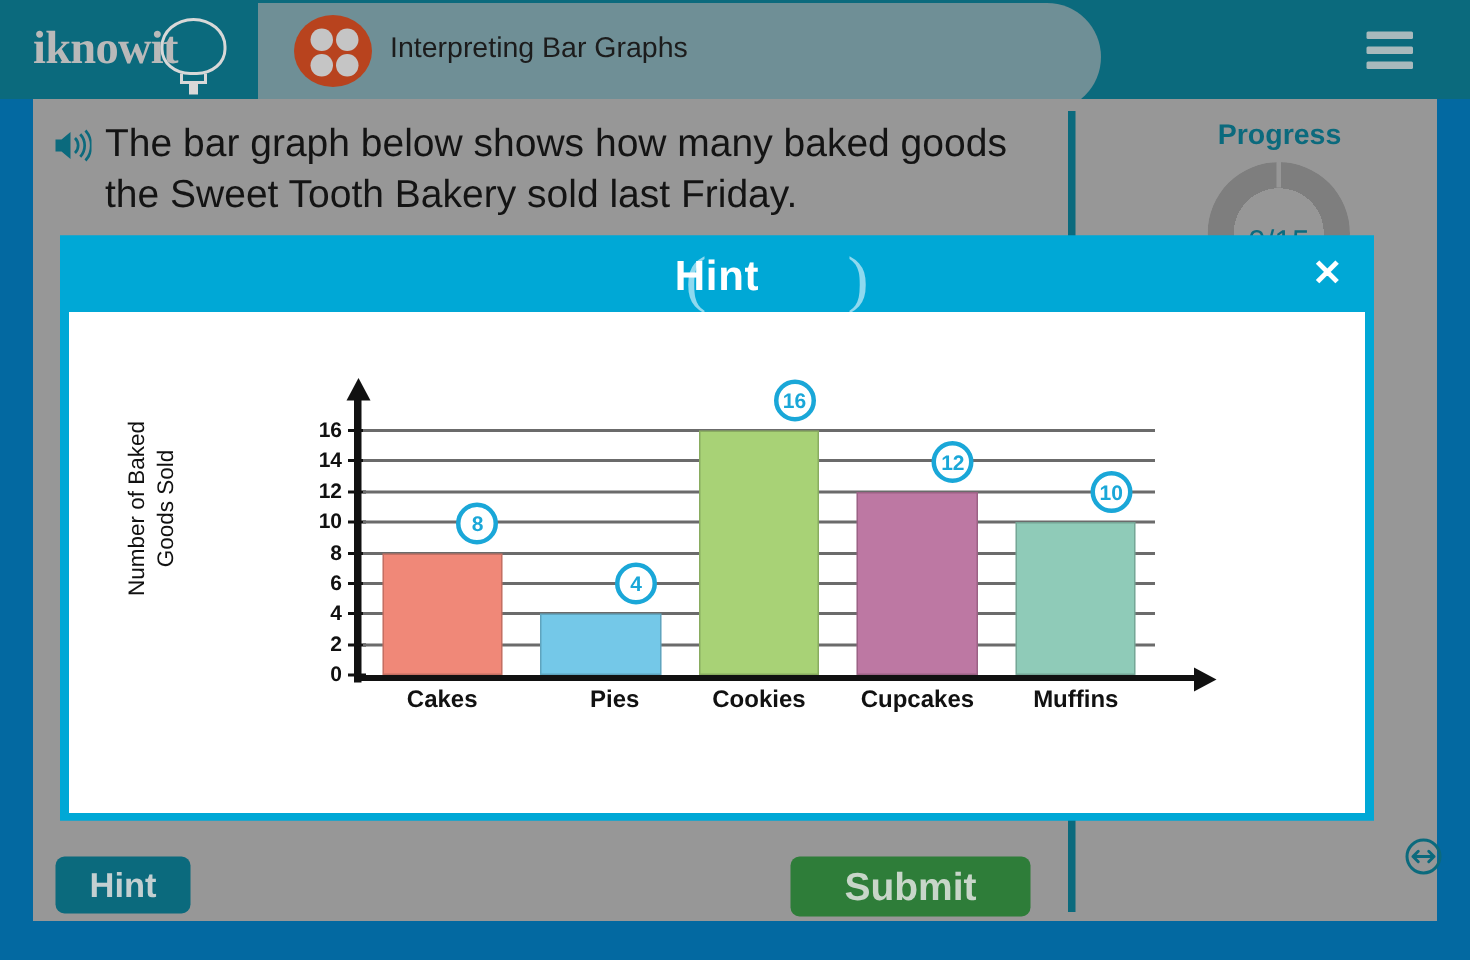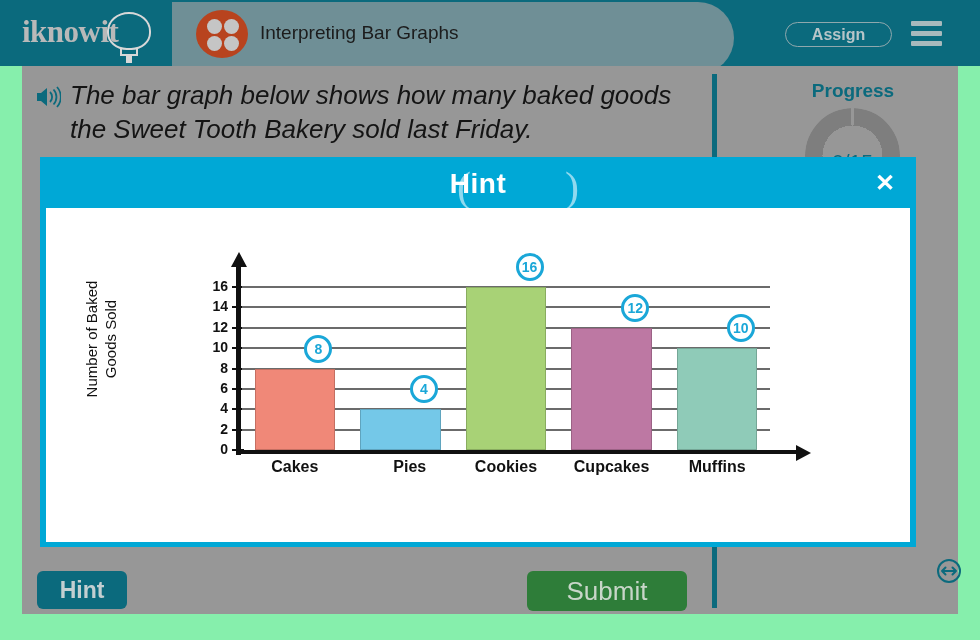--- a/index.html
+++ b/index.html
@@ -10,21 +10,21 @@
     width: 980px;
     height: 640px;
     overflow: hidden;
     font-family: "Liberation Sans", sans-serif;
     background: #0b6a7d;
   }
   #app {
     position: relative;
     width: 980px;
     height: 640px;
-    background: #86efac;
+    background: #0369a1;
   }
 
   
   .topbar {
     position: absolute;
     left: 0; top: 0;
     width: 980px; height: 66px;
     background: #0b6a7d;
   }
   .logo-wrap {
@@ -150,21 +150,20 @@
     width: 26px; height: 22px;
   }
   .question-text {
     position: absolute;
     left: 48px; top: 12px;
     width: 640px;
     font-size: 26px;
     line-height: 34px;
     color: #141414;
     font-family: "Liberation Sans", sans-serif;
-    font-style: italic;
   }
 
   .progress-label {
     position: absolute;
     left: 746px; top: 14px;
     width: 170px;
     text-align: center;
     font-size: 19px;
     font-weight: bold;
     color: #0b6a7d;
@@ -219,21 +218,21 @@
   }
   .submit-btn {
     position: absolute;
     left: 505px; top: 505px;
     width: 160px; height: 40px;
     background: #2e7d39;
     border: none;
     border-radius: 6px;
     color: #c8d6c9;
     font-size: 26px;
-    font-weight: normal;
+    font-weight: bold;
     font-family: "Liberation Sans", sans-serif;
     cursor: pointer;
   }
 
   
   .modal {
     position: absolute;
     left: 40px; top: 157px;
     width: 876px; height: 390px;
     background: #00a8d6;
@@ -432,21 +431,20 @@
     <div class="tab-pill">
       <div class="tab-icon">
         <span class="dot d1"></span>
           <span class="dot d2"></span>
         <span class="dot d3"></span>
           <span class="dot d4"></span>
       </div>
       <div class="tab-title">Interpreting Bar Graphs</div>
     </div>
 
-    <div class="assign-btn">Assign</div>
 
     <div class="burger">
       <span></span>
         <span></span>
         <span></span>
     </div>
   </div>
 
   <div class="content">
 

